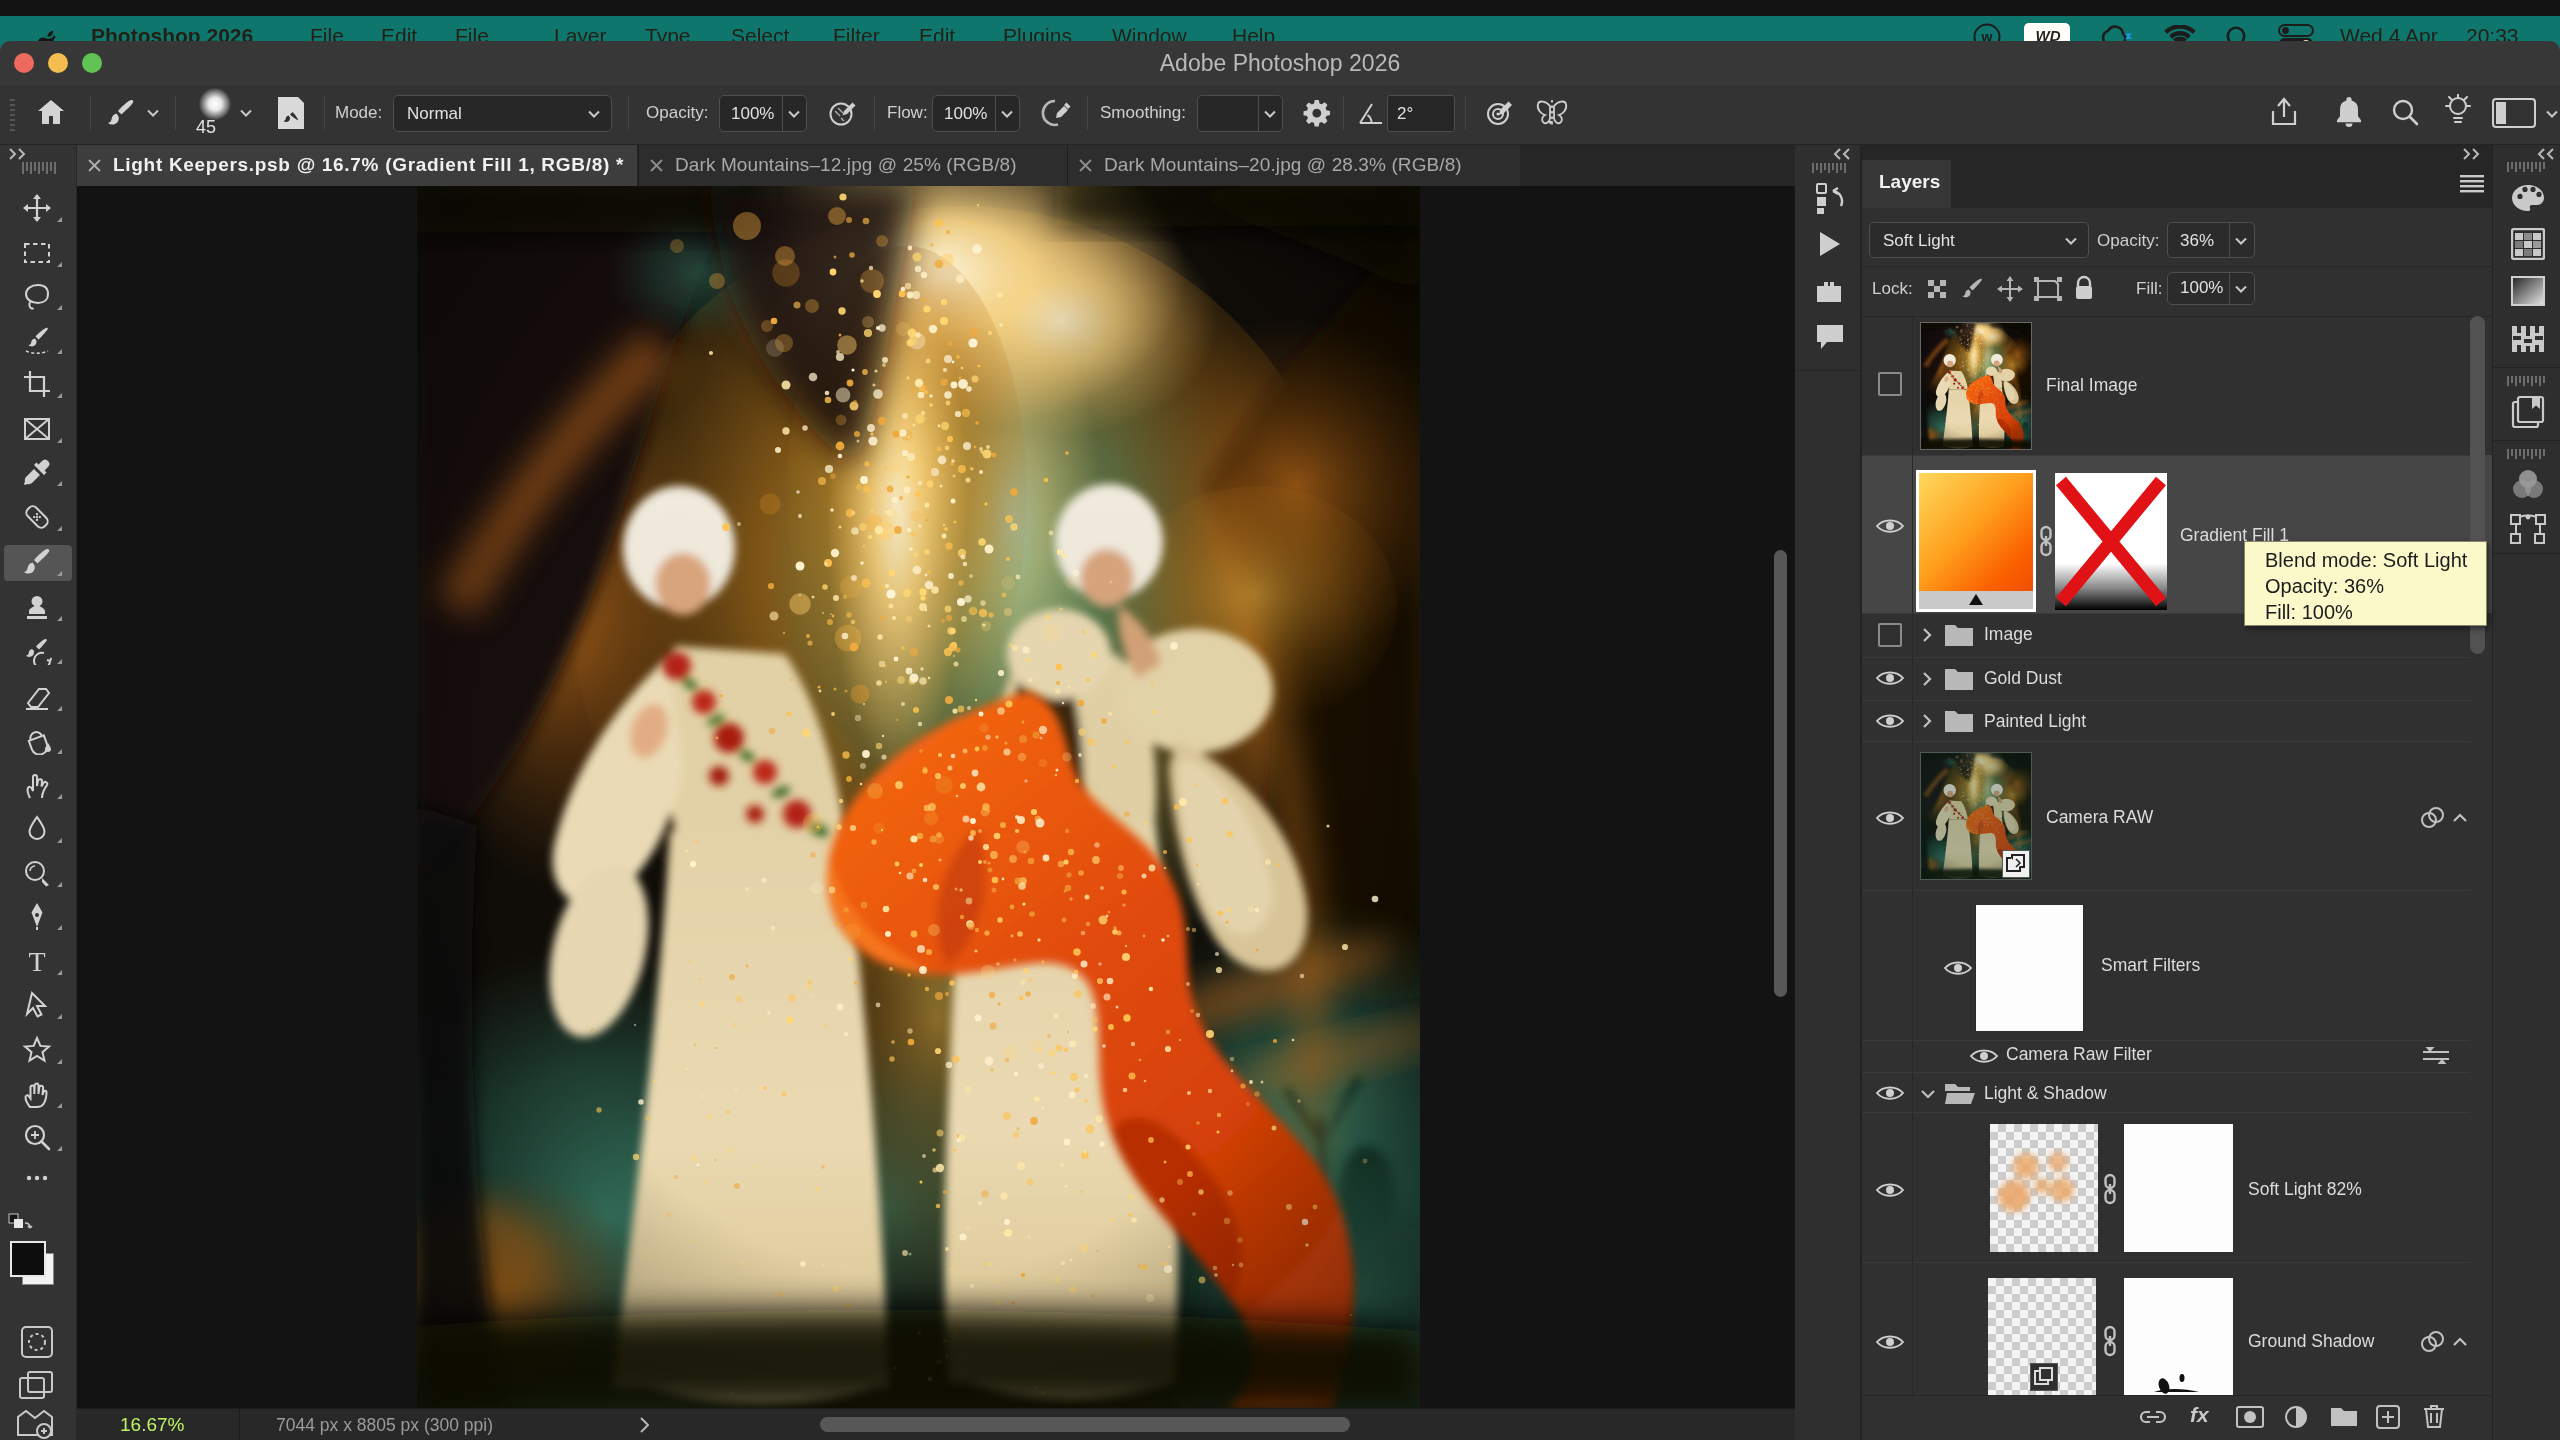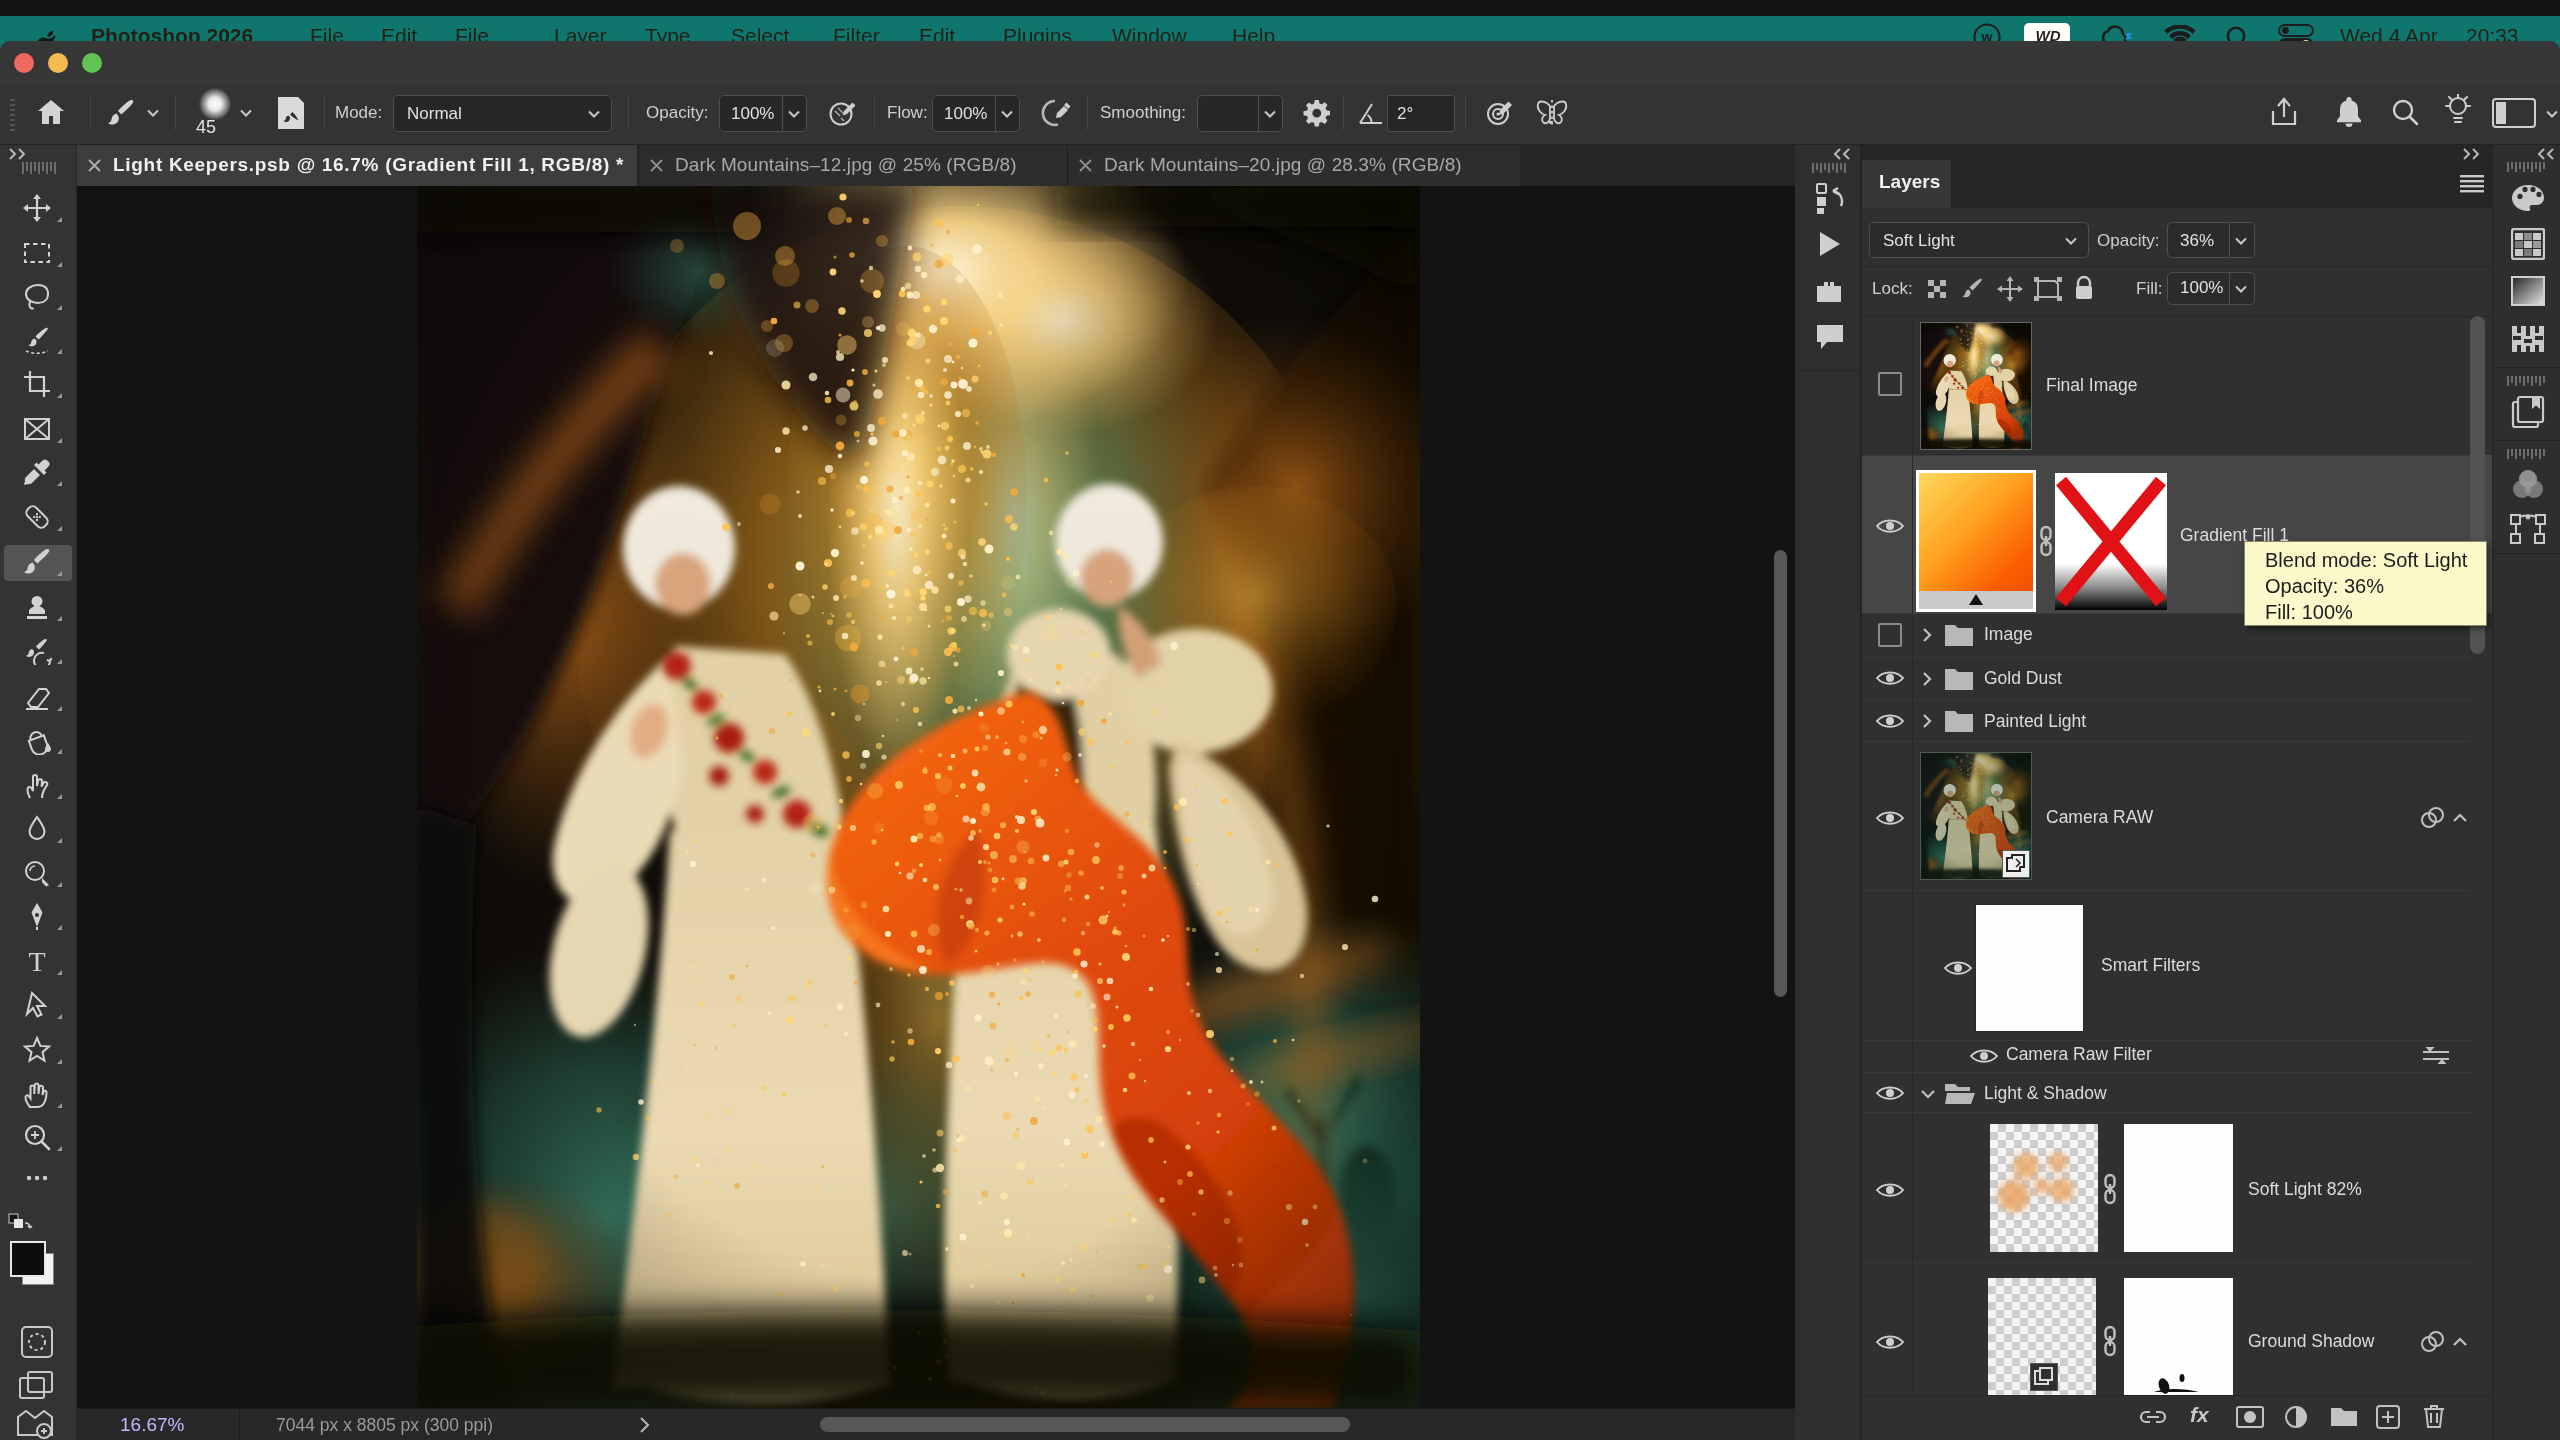--- a/index.html
+++ b/index.html
@@ -57,20 +57,21 @@
       <circle cx="28" cy="19.5" r="3.4" fill="#efe5c3"></circle>
     </svg>
   <span class="abs" style="left:2340px;top:8px;">Wed 4 Apr</span>
   <span class="abs" style="left:2466px;top:8px;">20:33</span>
 </div>
 
 <div class="abs" style="left:0;top:41px;width:2560px;height:44px;background:#373737;border-radius:10px 10px 0 0;">
   <div class="abs" style="left:14px;top:12px;width:20px;height:20px;border-radius:50%;background:#ee6a5e;"></div>
   <div class="abs" style="left:48px;top:12px;width:20px;height:20px;border-radius:50%;background:#f5bd4f;"></div>
   <div class="abs" style="left:82px;top:12px;width:20px;height:20px;border-radius:50%;background:#61c354;"></div>
+  <div class="abs" style="left:0;top:9px;width:2560px;text-align:center;color:#b9b9b9;font-size:23px;">Adobe Photoshop 2026</div>
 </div>
 
 <div class="abs" style="left:0;top:85px;width:2560px;height:60px;background:#333333;border-bottom:1px solid #232323;box-sizing:border-box;">
   <svg class="abs" style="left:10px;top:14px" width="8" height="32" viewBox="0 0 8 32">
       <g fill="#555">
         <rect y="0" width="5" height="2"></rect>
         <rect y="5" width="5" height="2"></rect>
         <rect y="10" width="5" height="2"></rect>
         <rect y="15" width="5" height="2"></rect>
         <rect y="20" width="5" height="2"></rect>
@@ -1372,21 +1373,21 @@
   <path d="M0 1140 Q 500 1105 1003 1145 L1003 1222 L0 1222 Z" fill="#0b0906" opacity=".9" filter="url(#b16)"></path>
  </symbol>
 </defs>
 <use href="#art"></use>
 </svg>
     </div>
   <div class="abs" style="left:1697px;top:364px;width:13px;height:447px;background:#575757;border-radius:7px;"></div>
 </div>
 
 <div class="abs" style="left:77px;top:1408px;width:1718px;height:32px;background:#282828;border-top:1px solid #1c1c1c;box-sizing:border-box;">
-  <div class="abs" style="left:43px;top:5px;color:#c4b5fd;font-size:19px;">16.67%</div>
+  <div class="abs" style="left:43px;top:5px;color:#bef264;font-size:19px;">16.67%</div>
   <div class="abs" style="left:162px;top:0;width:1px;height:32px;background:#1c1c1c;"></div>
   <div class="abs" style="left:199px;top:6px;color:#9b9b9b;font-size:17.5px;">7044 px x 8805 px (300 ppi)</div>
   <svg class="abs" style="left:562px;top:8px" width="10" height="16" viewBox="0 0 10 16">
       <path fill="none" stroke="#b5b5b5" stroke-width="2" d="M2 1l7 7-7 7"></path>
     </svg>
   <div class="abs" style="left:743px;top:8px;width:530px;height:15px;background:#575757;border-radius:8px;"></div>
 </div>
 
 <div class="abs" style="left:1795px;top:145px;width:67px;height:1295px;background:#2f2f2f;">
   <svg class="abs" style="left:36px;top:2px" width="20" height="13" viewBox="0 0 20 13">

